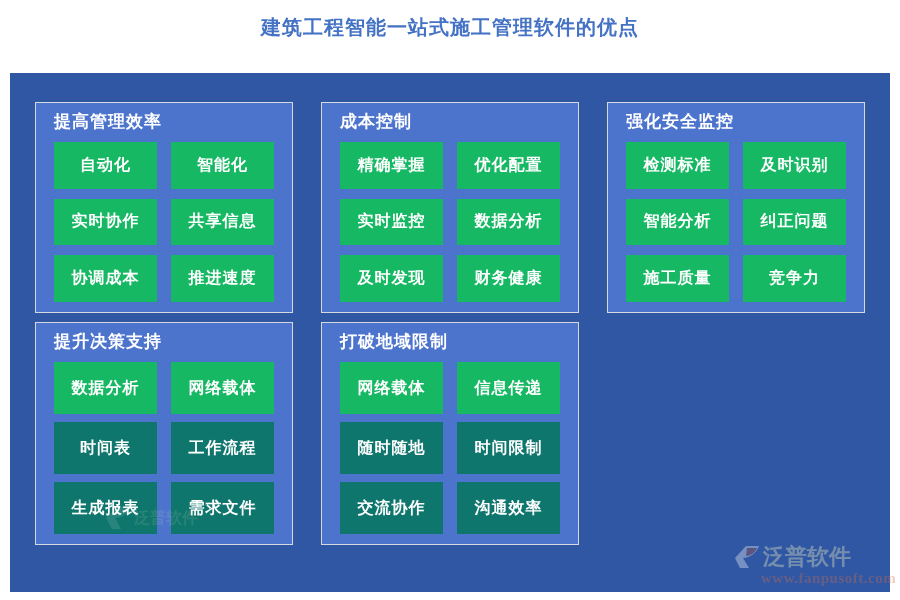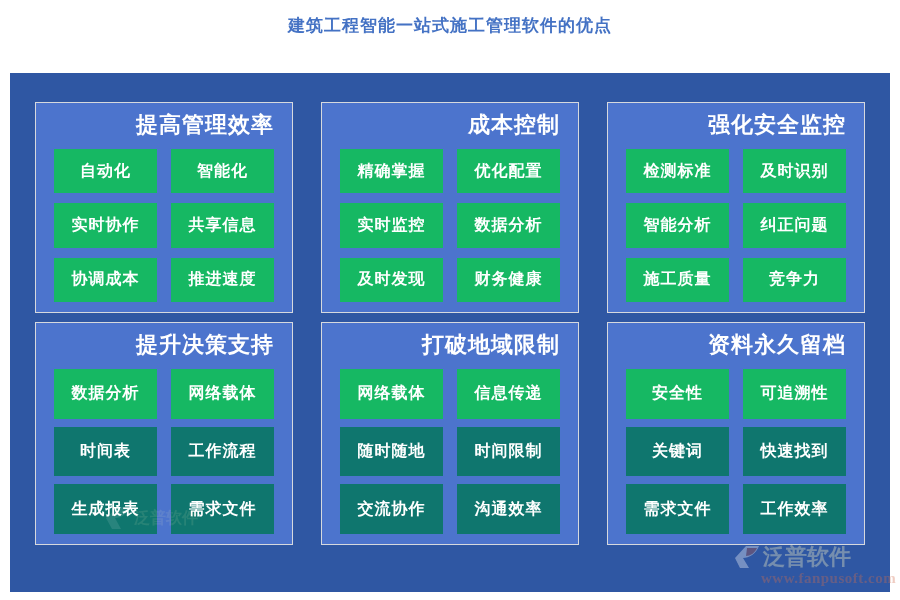--- a/index.html
+++ b/index.html
@@ -21,21 +21,21 @@
     background: #ffffff;
   }
 
   
   .page-title {
     position: absolute;
     top: 14px;
     left: 0;
     width: 900px;
     text-align: center;
-    font-size: 17px;
+    font-size: 20px;
     font-weight: bold;
     color: #4472c4;
     letter-spacing: 1px;
     font-family: "Liberation Serif", "DejaVu Serif", serif;
     white-space: nowrap;
   }
 
   
   .panel {
     position: absolute;
@@ -67,23 +67,23 @@
     background: #4c74cd;
     border: 1px solid #d6d9de;
     box-sizing: border-box;
     display: flex;
     flex-direction: column;
     align-items: stretch;
     padding: 7px 18px 10px 18px;
     position: relative;
   }
   .card-title {
-    text-align: right;
+    text-align: left;
     color: #ffffff;
-    font-size: 22px;
+    font-size: 17px;
     font-weight: bold;
     letter-spacing: 1px;
     font-family: "Liberation Serif", "DejaVu Serif", serif;
     margin-bottom: 9px;
     white-space: nowrap;
   }
   .tag-grid {
     flex: 1;
     display: grid;
     grid-template-columns: 1fr 1fr;
@@ -224,31 +224,20 @@
         </div>
         <div class="card row2">
           <div class="card-title">打破地域限制</div>
           <div class="tag-grid">
             <div class="tag green">网络载体</div>
             <div class="tag green">信息传递</div>
             <div class="tag blue">随时随地</div>
             <div class="tag blue">时间限制</div>
             <div class="tag blue">交流协作</div>
             <div class="tag blue">沟通效率</div>
-          </div>
-        </div>
-        <div class="card row2">
-          <div class="card-title">资料永久留档</div>
-          <div class="tag-grid">
-            <div class="tag green">安全性</div>
-            <div class="tag green">可追溯性</div>
-            <div class="tag blue">关键词</div>
-            <div class="tag blue">快速找到</div>
-            <div class="tag blue">需求文件</div>
-            <div class="tag blue">工作效率</div>
           </div>
         </div>
       </div>
 
     <div class="ghost-mark">
       <svg class="logo-mark" viewBox="0 0 26 24">
         <path d="M1 12 L13 1 L25 1 C22 8 16 12 10 12 L16 23 L7 23 Z" fill="#ffffff"></path>
       </svg>
       <span class="logo-text">泛普软件</span>
     </div>

